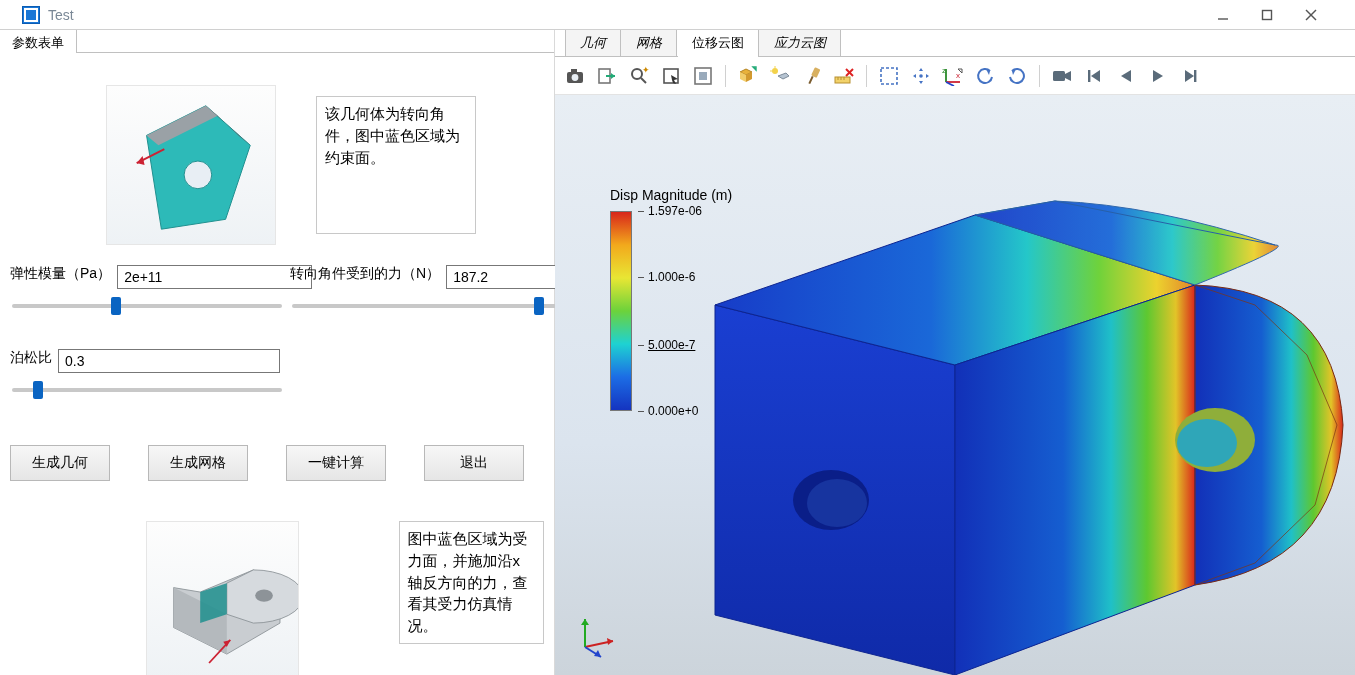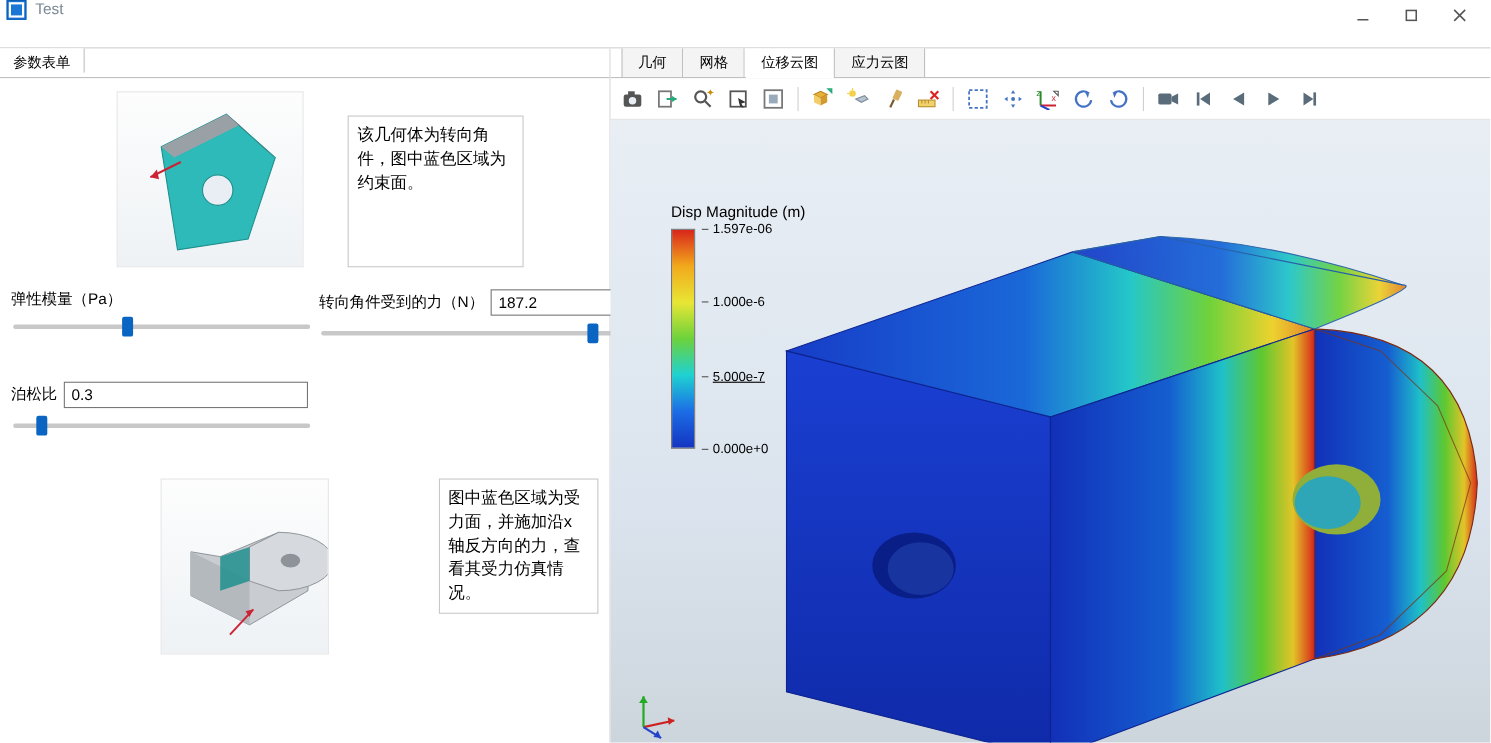--- a/index.html
+++ b/index.html
@@ -1,48 +1,48 @@
 <!DOCTYPE html>
 <html><head>
 <meta charset="utf-8">
 <style>
   * { box-sizing: border-box; font-family: "Microsoft YaHei", Arial, sans-serif; }
   html, body { margin:0; padding:0; width:1355px; height:675px; background:#fff; color:#000; }
 
   
-  .titlebar { height:44px; border-bottom:1px solid #d0d0d0; display:flex; align-items:flex-start; padding:0 6px; }
+  .titlebar { height:30px; border-bottom:1px solid #d0d0d0; display:flex; align-items:center; padding:0 22px; }
   .titlebar .app-icon { width:18px; height:18px; background:#1a77d6; border:1px solid #0b5cb3; position:relative; margin-right:8px; display:flex; align-items:center; justify-content:center; }
   .titlebar .app-icon::after{ content:""; width:10px; height:10px; border:2px solid #fff; display:block; }
   .titlebar .title { color:#7a8896; font-size:14px; flex:1; }
   .win-btn { width:44px; height:28px; display:flex; align-items:center; justify-content:center; color:#555; }
   .win-btn svg { stroke:#555; }
 
   
   .app-body { display:flex; height:calc(100% - 30px); }
   .left-pane { width:555px; border-right:1px solid #d9d9d9; display:flex; flex-direction:column; }
   .right-pane { flex:1; display:flex; flex-direction:column; position:relative; }
 
   
   .tabs-left { height:27px; display:flex; align-items:flex-start; border-bottom:1px solid #c0c0c0; }
   .tab-left { padding:4px 12px 0; font-size:13px; border-right:1px solid #c0c0c0; background:#fff; white-space:nowrap; }
   .tab-left.active { position:relative; }
   .tab-left.active::after{ content:""; position:absolute; left:0; right:0; bottom:-1px; height:1px; background:#fff; }
 
   .param-content { flex:1; padding:12px 10px 10px 10px; position:relative; }
 
   
-  .thumb-row { display:flex; align-items:flex-end; gap:40px; }
+  .thumb-row { display:flex; align-items:center; gap:40px;margin-top:20px; }
   .thumb { width:170px; height:160px; border:1px solid #e6e6e6; background:linear-gradient(#fdfdfd,#eef2f5); display:flex; align-items:center; justify-content:center; position:relative; overflow:hidden; }
   .thumb svg { width:100%; height:100%; }
   .desc-box { width:160px; height:138px; border:1px solid #c8c8c8; padding:6px 8px; font-size:15px; line-height:1.45; background:#fff; }
 
   
   .form-block { margin-top:20px; display:grid; grid-template-columns:270px 270px; column-gap:10px; row-gap:36px; }
   .field { }
-  .field-row { display:flex; align-items:center; gap:6px; }
+  .field-row { display:flex; align-items:flex-start; gap:6px; }
   .field label { font-size:14px; white-space:nowrap; }
   .field input[type=text]{ flex:1; height:24px; border:1px solid #777; padding:0 6px; font-size:14px; font-family:inherit; }
   .slider-wrap { margin-top:6px; }
   .slider-wrap input[type=range]{ width:100%; }
   input[type=range]{ -webkit-appearance:none; height:6px; background:transparent;}
   input[type=range]::-webkit-slider-runnable-track{ height:4px; background:#c8c8c8; border-radius:2px;}
   input[type=range]::-webkit-slider-thumb{ -webkit-appearance:none; width:10px; height:18px; background:#0a64c2; border-radius:2px; margin-top:-7px;}
 
   
   .btn-row { margin-top:48px; display:flex; gap:38px; }
@@ -52,32 +52,32 @@
   .thumb-row2 { margin-top:40px; display:flex; gap:100px; align-items:flex-start; }
   .thumb2 { width:170px; height:160px; border:1px solid #e6e6e6; background:linear-gradient(#fdfdfd,#eef2f5); display:flex; align-items:center; justify-content:center; overflow:hidden; }
   .desc-box2 { width:160px; border:1px solid #c8c8c8; padding:6px 8px; font-size:15px; line-height:1.45; background:#fff; }
 
   
   .tabs-right { height:27px; display:flex; align-items:stretch; border-bottom:1px solid #c0c0c0; padding-left:10px; }
   .tab-right { padding:4px 14px 0; font-size:13px; border-right:1px solid #c0c0c0; border-left:1px solid transparent; white-space:nowrap; }
   .tab-right.first{ border-left:1px solid #c0c0c0; }
   .tab-right.active { background:#fff; position:relative; }
   .tab-right.active::after{ content:""; position:absolute; left:0; right:0; bottom:-1px; height:1px; background:#fff;}
-  .tab-right:not(.active){ background:#f4f4f4; }
+  .tab-right:not(.active){ background:#f4f4f4;font-style:italic; }
 
   
   .vis-toolbar { height:38px; display:flex; align-items:center; gap:4px; padding:0 6px; border-bottom:1px solid #e3e3e3; }
   .tb-btn { width:28px; height:28px; border:1px solid transparent; display:flex; align-items:center; justify-content:center; border-radius:2px; }
   .tb-sep { width:1px; height:22px; background:#d0d0d0; margin:0 4px;}
 
   
   .viewport { flex:1; position:relative; background:linear-gradient(#e8eef4 0%,#dbe4ee 60%,#ccd4db 100%); overflow:hidden; }
   .viewport svg.model { position:absolute; inset:0; width:100%; height:100%; }
 
-  .legend { position:absolute; left:55px; top:75px; font-size:14px; }
+  .legend { position:absolute; left:55px; top:92px; font-size:14px; }
   .legend-title { font-family: Arial, sans-serif; margin-bottom:8px; }
   .legend-body { display:flex;align-items:flex-end; }
   .legend-bar { width:22px; height:200px; background:linear-gradient(to bottom,#d8261a,#f2a91c,#e8e634,#6cd23b,#1ed2d2,#1c6de5,#1434c0); border:1px solid #777; position:relative;}
   .legend-ticks { margin-left:6px; font-size:12px; font-family:Arial, sans-serif; position:relative; height:200px; width:70px;}
   .legend-ticks div { position:absolute; left:0; transform:translateY(-50%); display:flex; align-items:center; }
   .legend-ticks div::before{ content:""; width:6px; height:1px; background:#555; margin-right:4px; display:block;}
 
   .triad { position:absolute; left:20px; bottom:18px; width:46px; height:46px; }
   .triad svg { width:100%; height:100%; overflow:visible;}
 
@@ -127,20 +127,21 @@
             <polygon points="30,78 36,71 38,80" fill="#c23"></polygon>
           </svg>
         </div>
         <div class="desc-box">该几何体为转向角件，图中蓝色区域为约束面。</div>
       </div>
 
       <div class="form-block">
         <div class="field">
           <div class="field-row">
             <label>弹性模量（Pa）</label>
+            <input type="text" value="2e+11" style="">
           </div>
           <div class="slider-wrap"><input type="range" min="0" max="100" value="38" style=""></div>
         </div>
 
         <div class="field">
           <div class="field-row">
             <label>转向角件受到的力（N）</label>
             <input type="text" value="187.2" style="">
           </div>
           <div class="slider-wrap"><input type="range" min="0" max="100" value="93" style=""></div>
@@ -149,20 +150,26 @@
         <div class="field">
           <div class="field-row">
             <label>泊松比</label>
             <input type="text" value="0.3" style="">
           </div>
           <div class="slider-wrap"><input type="range" min="0" max="100" value="8" style=""></div>
         </div>
 
       </div>
 
+      <div class="btn-row">
+        <div class="btn">生成几何</div>
+        <div class="btn">生成网格</div>
+        <div class="btn">一键计算</div>
+        <div class="btn">退出</div>
+      </div>
 
       <div class="thumb-row2">
         <div style="width:40px"></div>
         <div class="thumb2">
           <svg viewBox="0 0 170 160">
             <polygon points="30,110 90,140 150,105 150,60 120,45 60,70 30,65" fill="#c9cdd1" stroke="#8d9398"></polygon>
             <polygon points="30,110 90,140 90,95 30,65" fill="#b4b9bd"></polygon>
             <path d="M120,45 a30,16 0 1,1 0,60 L90,95 90,60 Z" fill="#d6dade" stroke="#8d9398"></path>
             <ellipse cx="132" cy="74" rx="10" ry="7" fill="#8d9398"></ellipse>
             <polygon points="60,70 90,60 90,95 60,105" fill="#1f8f8e" opacity="0.85"></polygon>

